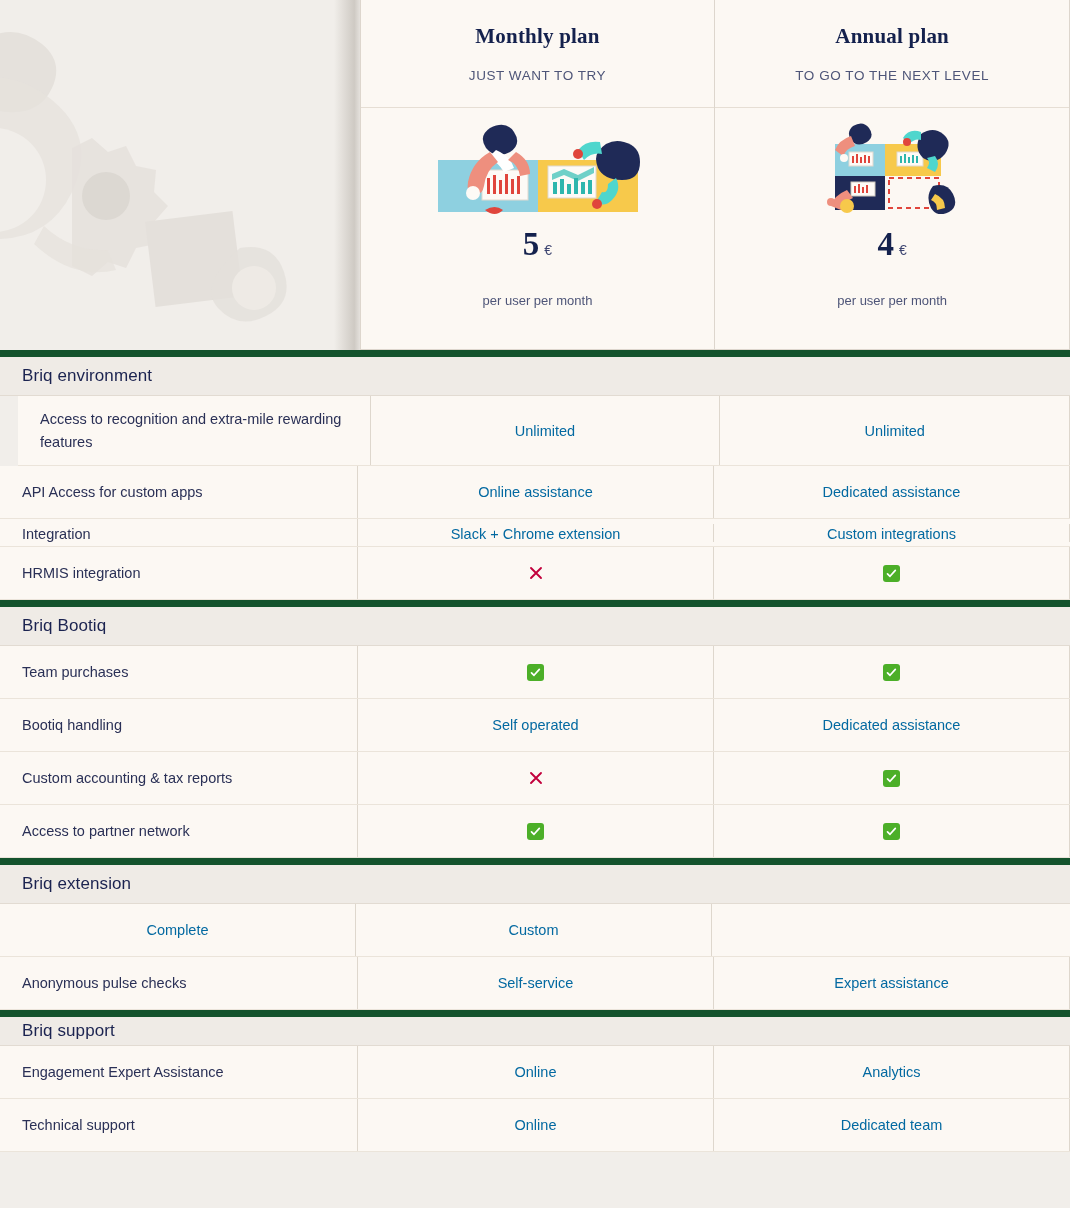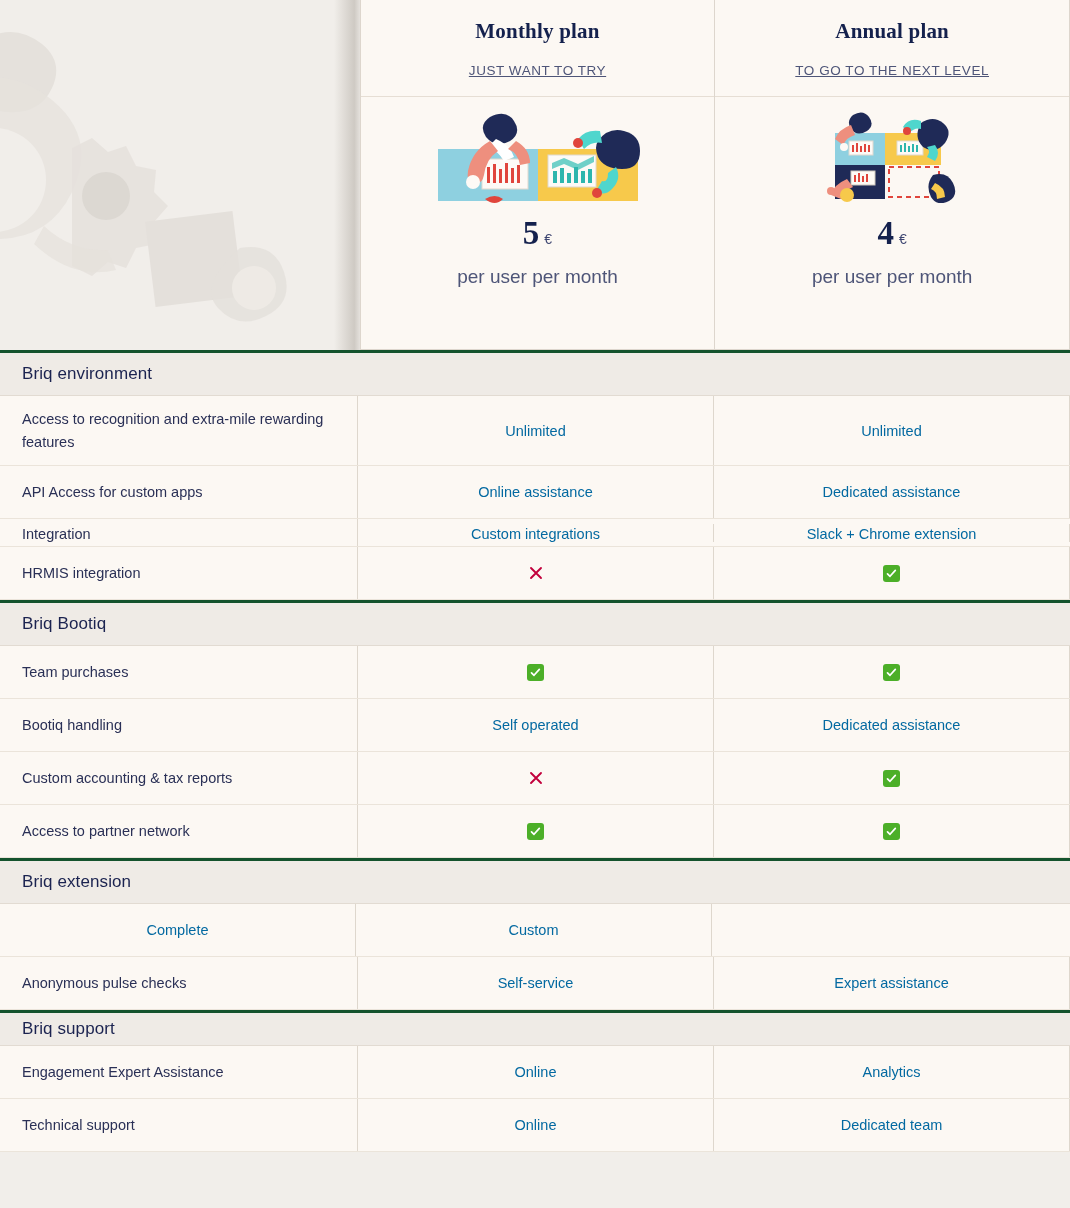--- a/index.html
+++ b/index.html
@@ -47,41 +47,40 @@
     border-left: 1px solid #ddd6cd;
     border-bottom: 1px solid #ddd6cd;
     display: flex;
     flex-direction: column;
     align-items: center;
   }
   .plan-card.last { border-right: 1px solid #ddd6cd; width: 356px; }
 
   .plan-head {
     width: 100%;
-    height: 97px;
+    height: 108px;
     border-bottom: 1px solid #e6ded4;
     display: flex;
     flex-direction: column;
     align-items: center;
     justify-content: center;
     gap: 19px;
   }
   .plan-title {
     font-family: "Liberation Serif", serif;
     font-weight: bold;
     font-size: 21px;
     letter-spacing: .2px;
     color: #14214d;
   }
   .plan-sub {
     font-size: 13.5px;
     letter-spacing: .55px;
     color: #4e5578;
     text-transform: uppercase;
-    text-decoration: underline;
   }
 
   .plan-body {
     flex: 1;
     width: 100%;
     display: flex;
     flex-direction: column;
     align-items: center;
     padding-top: 12px;
   }
@@ -94,50 +93,50 @@
     gap: 5px;
   }
   .price-num {
     font-family: "Liberation Serif", serif;
     font-weight: bold;
     font-size: 33px;
     color: #14214d;
     line-height: 1;
   }
   .price-cur { font-size: 14px; color: #3c4470; }
-  .price-note { margin-top: 16px; font-size: 19px; color: #4e5578; }
+  .price-note { margin-top: 32px; font-size: 13px; color: #4e5578; }
 
   
   .table { width: 1070px; }
 
   .section-row {
     background: #efebe6;
     height: 46px;
     display: flex;
     align-items: center;
-    border-top: 3px solid #14532d;
+    border-top: 7px solid #14532d;
     border-bottom: 1px solid #e2dbd2;
     overflow: hidden;
   }
   .section-row.clipped { height: 36px; text-align: center; }
   .section-title {
     padding-left: 22px;
     font-size: 17px;
     color: #1b2350;
     letter-spacing: .1px;
     white-space: nowrap;
   }
 
   .frow {
     display: flex;
     background: #fcf8f3;
     border-bottom: 1px solid #ebe4da;
     overflow: hidden;
   }
-  .frow.h-tall { height: 70px; }
+  .frow.h-tall { height: 70px; margin-left: 18px; }
   .frow.h-std  { height: 53px; }
   .frow.h-clip { height: 28px; align-items: center; }
 
   .cell-feature {
     width: 358px;
     display: flex;
     align-items: center;
     padding: 0 26px 0 22px;
     font-size: 14.5px;
     line-height: 1.55;
@@ -319,22 +318,22 @@
       <div class="cell-val">Unlimited</div>
       <div class="cell-val last">Unlimited</div>
     </div>
     <div class="frow h-std">
       <div class="cell-feature">API Access for custom apps</div>
       <div class="cell-val">Online assistance</div>
       <div class="cell-val last">Dedicated assistance</div>
     </div>
     <div class="frow h-clip">
       <div class="cell-feature">Integration</div>
+      <div class="cell-val">Slack + Chrome extension</div>
       <div class="cell-val last">Custom integrations</div>
-      <div class="cell-val">Slack + Chrome extension</div>
     </div>
     <div class="frow h-std">
       <div class="cell-feature">HRMIS integration</div>
       <div class="cell-val">
         <span class="mark-no">
           <svg width="16" height="16" viewBox="0 0 16 16">
             <path d="M3 3 L13 13 M13 3 L3 13" fill="none" stroke="currentColor" stroke-width="1.9" stroke-linecap="round"></path>
           </svg>
         </span>
       </div>

